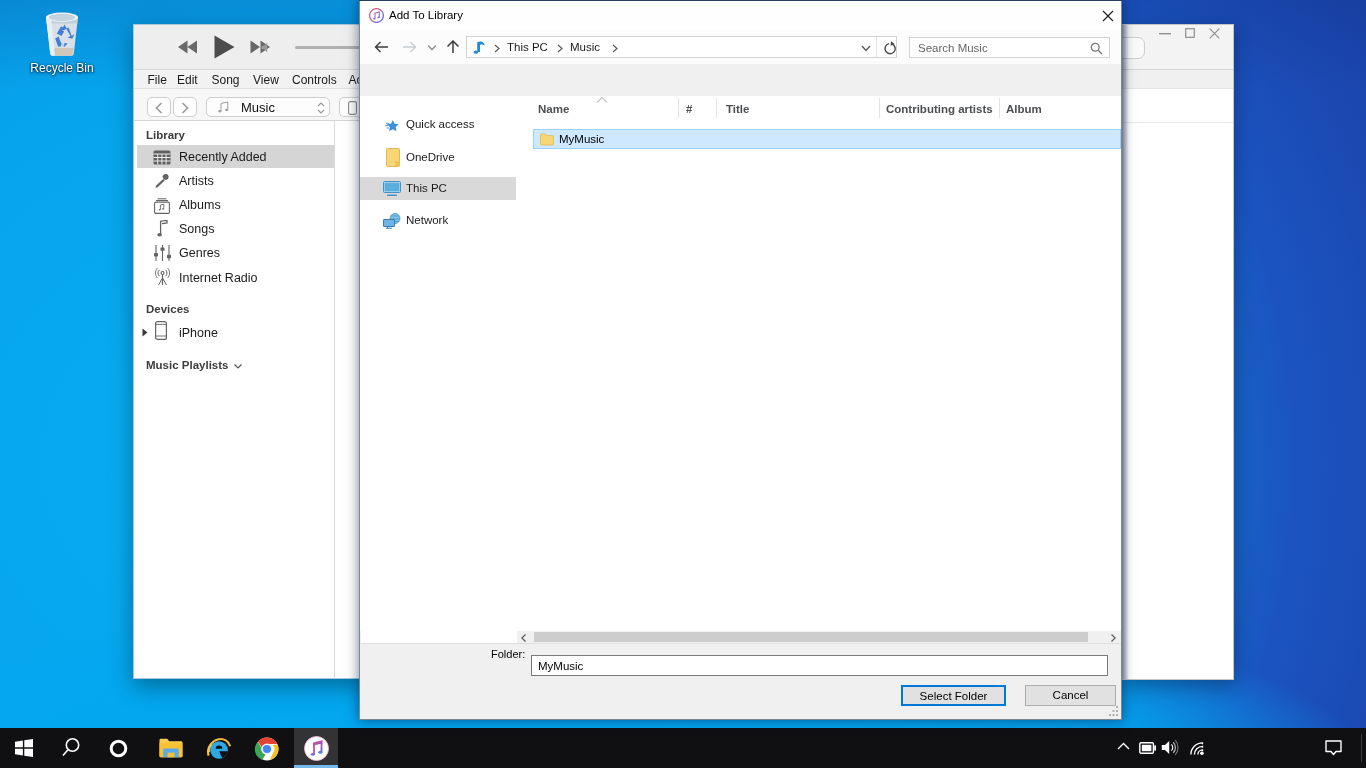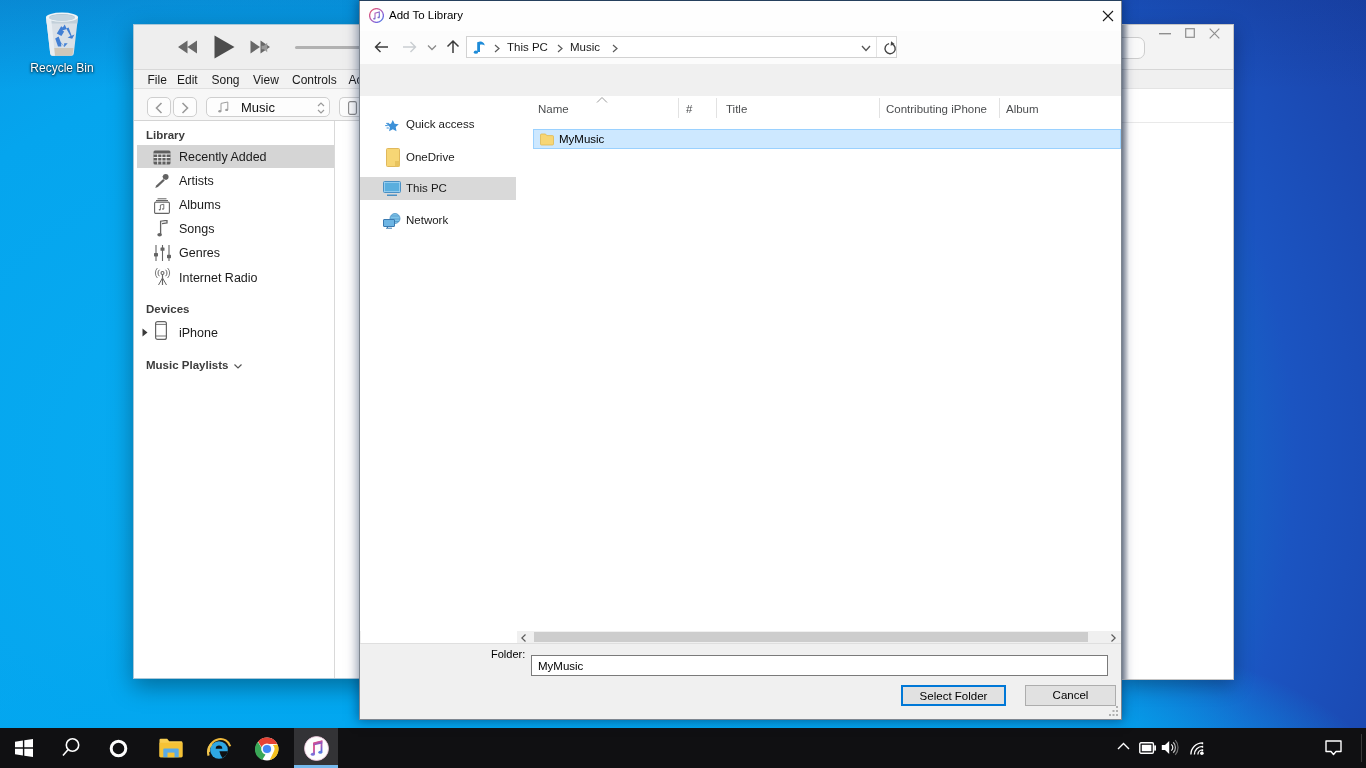--- a/index.html
+++ b/index.html
@@ -55,21 +55,21 @@
   #dlg-topline { position:absolute; left:-1px; top:0; right:-1px; height:1px; background:#26405e; }
   #dlg-title { position:absolute; left:0; top:1px; width:100%; height:30px; background:#fefefe; }
   #dlg-nav { position:absolute; left:0; top:31px; width:100%; height:33px; background:#fcfcfc; }
   #dlg-toolbar { position:absolute; left:0; top:64px; width:100%; height:32px; background:#f5f6f7; border-bottom:1px solid #dadada; }
   #dlg-main { position:absolute; left:0px; top:96px; width:761px; height:535px; background:#fff; }
   #dlg-hscroll { position:absolute; left:157px; top:631px; right:0; height:12px; background:#f0f0f0; }
   #dlg-bottom { position:absolute; left:0; top:643px; width:100%; height:76px; background:#f0f0f0; border-top:1px solid #dfdfdf; }
   #addrbox { position:absolute; left:106px; top:5px; width:431px; height:22px; background:#fff; border:1px solid #d2d2d2; }
   #searchbox { position:absolute; left:549px; top:6px; width:201px; height:21px; background:#fff; border:1px solid #d2d2d2; }
   .crumb { position:absolute; top:4px; color:#1a1a1a; font-size:11.5px; }
-  .hdrcell { position:absolute; top:0; height:24px; font-size:11.5px; color:#4c4e50; }
+  .hdrcell { position:absolute; top:0; height:24px; font-size:11.5px; color:#4c4e50;font-weight:bold; }
   .hdrsep { position:absolute; top:2px; height:20px; width:1px; background:#e2e2e2; }
   .npitem { position:absolute; left:46px; font-size:11.5px; color:#1a1a1a; }
   .btn { position:absolute; height:21px; background:#e1e1e1; border:1px solid #adadad; font-size:11.5px; text-align:center; }
 
   
   #taskbar { position:absolute; left:0; top:728px; width:1366px; height:40px; background:#101012; }
   #tb-itunes-cell { position:absolute; left:294px; top:0; width:44px; height:40px; background:#333336; }
   #tb-underline { position:absolute; left:294px; top:37px; width:44px; height:3px; background:#76b9ed; }
 
   
@@ -289,20 +289,27 @@
         </svg>
       <svg class="abs" style="left:394px;top:8px" width="10" height="7" viewBox="0 0 10 7">
           <path d="M1 1 L5 5.5 L9 1" stroke="#555" stroke-width="1.3" fill="none"></path>
         </svg>
       <div style="position:absolute;left:409px;top:0;width:1px;height:20px;background:#e3e3e3"></div>
       <svg class="abs" style="left:416px;top:4px" width="14" height="14" viewBox="0 0 14 14">
         <path d="M6.1 2.6 A 5.1 5.1 0 1 0 8.8 2.8" stroke="#444" stroke-width="1.4" fill="none"></path>
         <path d="M8.1 0.3 L11.6 3.1 L7.6 4.8 Z" fill="#444"></path>
       </svg>
     </div>
+    <div id="searchbox">
+      <span style="position:absolute;left:8px;top:4px;color:#666;font-size:11.5px">Search Music</span>
+      <svg class="abs" style="left:180px;top:4px" width="13" height="13" viewBox="0 0 13 13">
+        <circle cx="5.2" cy="5.2" r="3.9" stroke="#777" stroke-width="1.3" fill="none"></circle>
+        <path d="M8.2 8.2 L12 12" stroke="#777" stroke-width="1.3"></path>
+      </svg>
+    </div>
   </div>
   <div id="dlg-main">
 
     <svg class="abs" style="left:25px;top:23px" width="15" height="15" viewBox="0 0 15 15">
       <path d="M7.8 1 L9.6 4.8 L13.8 5.3 L10.7 8.1 L11.5 12.2 L7.8 10.2 L4.1 12.2 L4.9 8.1 L1.8 5.3 L6 4.8 Z" fill="#3d91d8"></path>
       <path d="M1.2 4.4 h3 M0.2 6.6 h2.6 M1.6 9 h2.2" stroke="#3d91d8" stroke-width="1"></path>
     </svg>
     <div class="npitem" style="top:22px">Quick access</div>
     <svg class="abs" style="left:26px;top:52px" width="14" height="19" viewBox="0 0 14 19">
       <rect x="0.5" y="0.5" width="13" height="18" rx="1" fill="#f7d675" stroke="#e0b85c"></rect>
@@ -326,21 +333,21 @@
 
     <div class="hdrcell" style="left:178px;top:7px">Name</div>
     <svg class="abs" style="left:236px;top:1px" width="12" height="6" viewBox="0 0 12 6">
         <path d="M1 5.5 L6 0.5 L11 5.5" stroke="#9a9a9a" stroke-width="1" fill="none"></path>
       </svg>
     <div class="hdrsep" style="left:318px"></div>
     <div class="hdrcell" style="left:326px;top:7px">#</div>
     <div class="hdrsep" style="left:356px"></div>
     <div class="hdrcell" style="left:366px;top:7px">Title</div>
     <div class="hdrsep" style="left:519px"></div>
-    <div class="hdrcell" style="left:526px;top:7px">Contributing iPhone</div>
+    <div class="hdrcell" style="left:526px;top:7px">Contributing artists</div>
     <div class="hdrsep" style="left:639px"></div>
     <div class="hdrcell" style="left:646px;top:7px">Album</div>
 
     <div style="position:absolute;left:173px;top:33px;width:588px;height:20px;background:#cde8ff;border:1px solid #9ad1ff">
       <svg class="abs" style="left:6px;top:2.5px" width="14" height="13" viewBox="0 0 14 13">
         <path d="M0.5 2 a1 1 0 0 1 1 -1 h4 l1.3 1.6 h5.7 a1 1 0 0 1 1 1 V11 a1 1 0 0 1 -1 1 h-11 a1 1 0 0 1 -1 -1 Z" fill="#f7d675" stroke="#dfb952" stroke-width=".8"></path>
       </svg>
       <span style="position:absolute;left:25px;top:3px;font-size:11.5px;color:#000">MyMusic</span>
     </div>
   </div>

